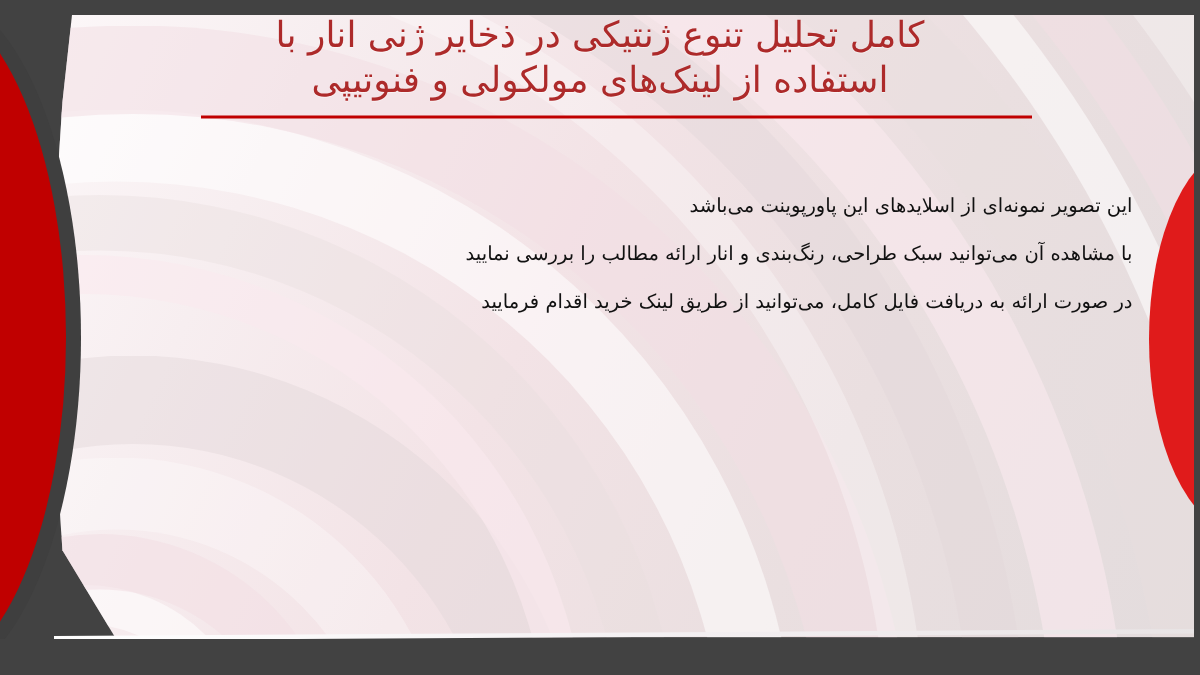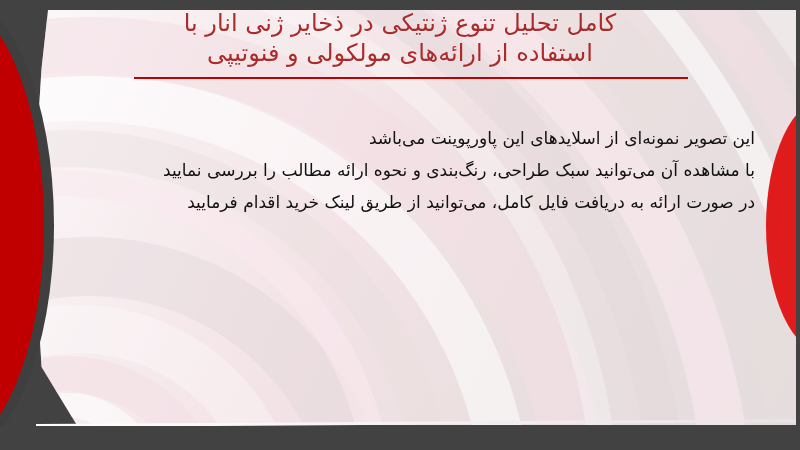--- a/index.html
+++ b/index.html
@@ -65,21 +65,21 @@
   .title-rule{
     position:absolute;left:134px;top:77px;width:554px;height:2px;
     background:#c00000;
   }
 
   
   .body-text{
     position:absolute;right:45px;top:122px;width:690px;
     direction:rtl;text-align:right;
     color:#111111;
-    font-size:17px;line-height:32px;font-weight:400;
+    font-size:13px;line-height:32px;font-weight:400;
   }
   .body-text p{margin:0;white-space:nowrap;}
 </style>
 </head>
 <body>
 
 <div class="slide">
 
   <div class="panel">
     <div class="arcs" id="arcs">
@@ -111,23 +111,23 @@
 
   <div class="right-red"></div>
 
   <div class="edge-top"></div>
   <div class="bottom-sheen"></div>
   <div class="edge-bottom"></div>
   <div class="edge-right"></div>
 
   <div class="title">
     <div>کامل تحلیل تنوع ژنتیکی در ذخایر ژنی انار با</div>
-    <div>استفاده از ارائه‌های مولکولی و فنوتیپی</div>
+    <div>استفاده از لینک‌های مولکولی و فنوتیپی</div>
   </div>
   <div class="title-rule"></div>
 
   <div class="body-text">
     <p>این تصویر نمونه‌ای از اسلایدهای این پاورپوینت می‌باشد</p>
-    <p>با مشاهده آن می‌توانید سبک طراحی، رنگ‌بندی و نحوه ارائه مطالب را بررسی نمایید</p>
+    <p>با مشاهده آن می‌توانید سبک طراحی، رنگ‌بندی و انار ارائه مطالب را بررسی نمایید</p>
     <p>در صورت ارائه به دریافت فایل کامل، می‌توانید از طریق لینک خرید اقدام فرمایید</p>
   </div>
 
 </div>
 
 </body></html>

